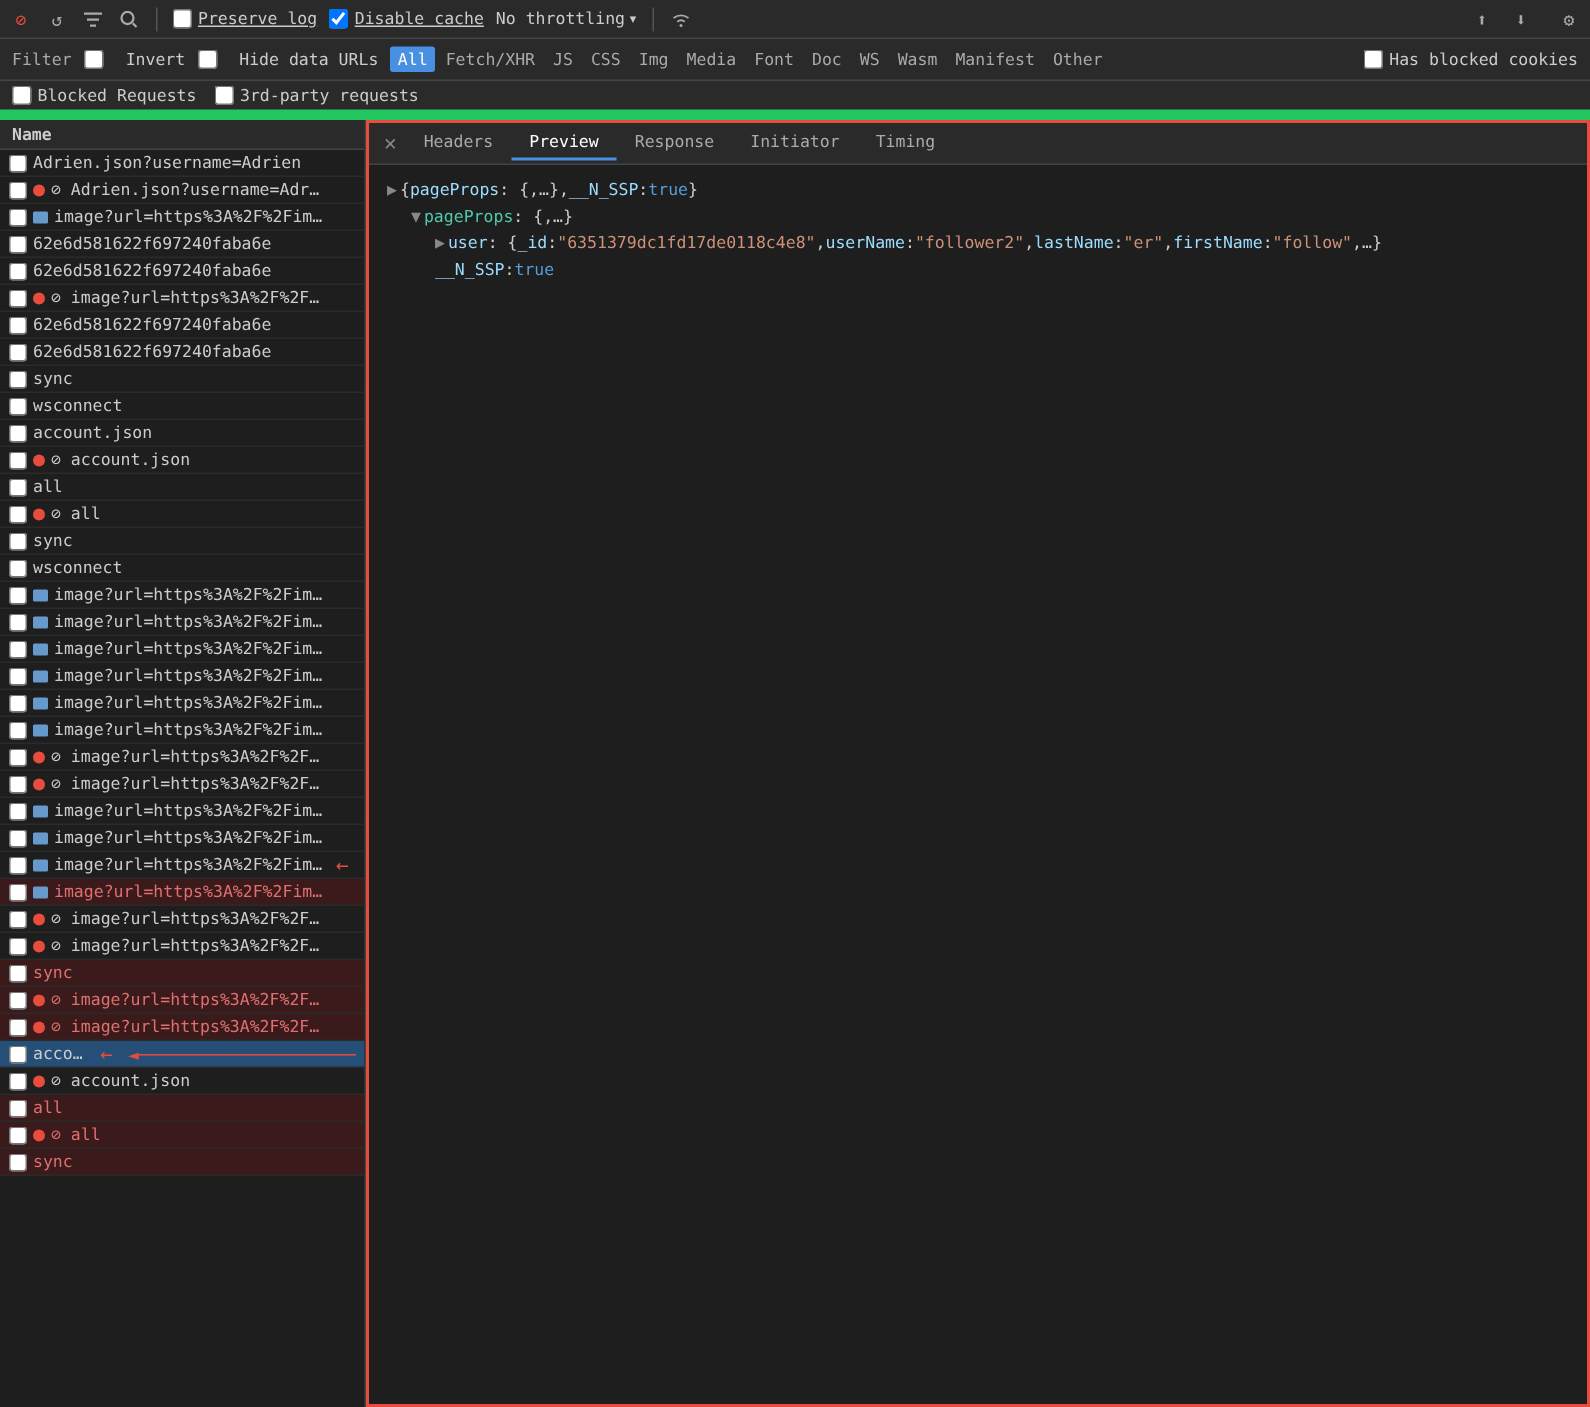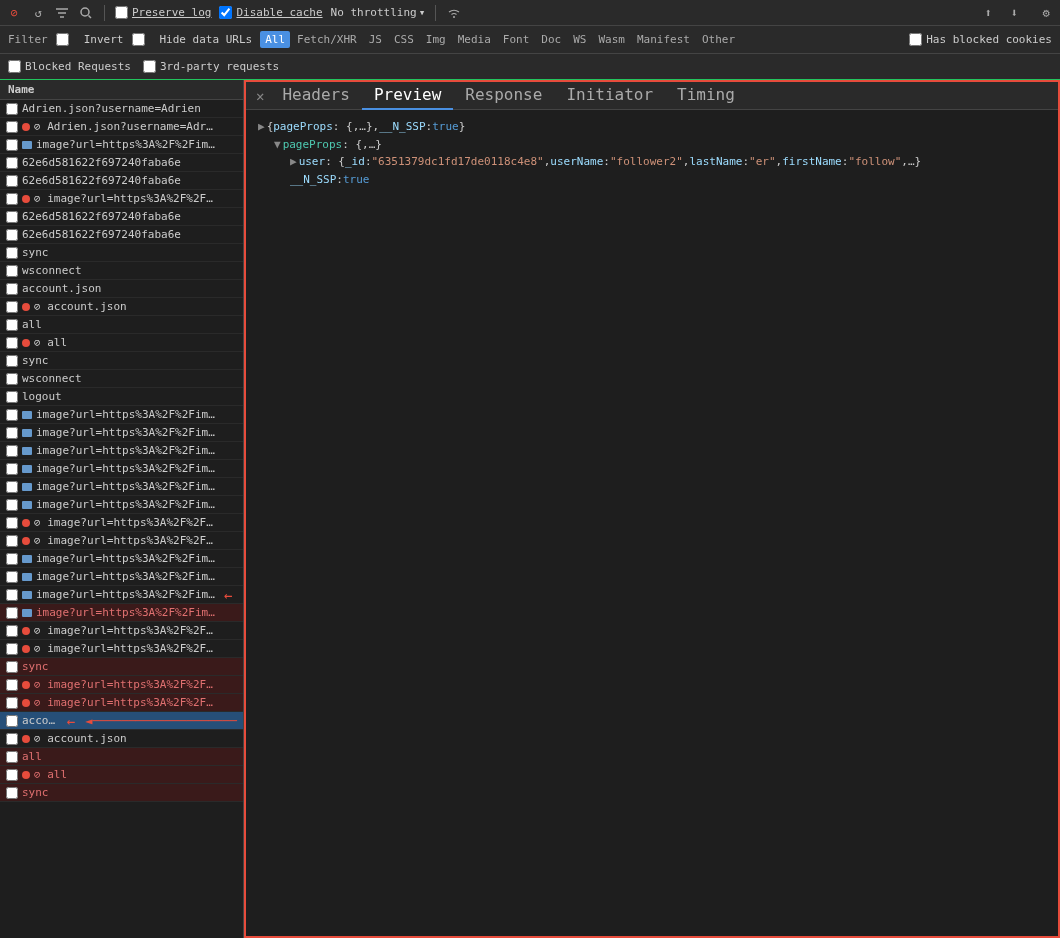--- a/index.html
+++ b/index.html
@@ -116,21 +116,21 @@
       gap: 4px;
       font-size: 11px;
       color: #ccc;
     }
 
     
     .requests-bar {
       display: flex;
       align-items: center;
       background: #2a2a2a;
-      border-bottom: 1px solid #22c55e;
+      border-bottom: 7px solid #22c55e;
       height: 26px;
       padding: 0 8px;
       gap: 12px;
     }
     .requests-checkbox {
       display: flex;
       align-items: center;
       gap: 4px;
       font-size: 11px;
       color: #ccc;
@@ -206,21 +206,21 @@
       background: none;
       border: none;
       color: #888;
       cursor: pointer;
       font-size: 14px;
       padding: 0 6px;
       font-family: inherit;
     }
     .tab {
       padding: 4px 12px;
-      font-size: 16px;
+      font-size: 11px;
       color: #aaa;
       cursor: pointer;
       border-bottom: 2px solid transparent;
     }
     .tab.active {
       color: #fff;
       border-bottom: 2px solid #4a90e2;
     }
 
     
@@ -411,24 +411,20 @@
         <div class="list-item">
           <input type="checkbox" class="item-checkbox" style="">
           <span class="item-name">sync</span>
         </div>
         <div class="list-item">
           <input type="checkbox" class="item-checkbox" style="">
           <span class="item-name">wsconnect</span>
         </div>
         <div class="list-item">
           <input type="checkbox" class="item-checkbox" style="">
-          <span class="item-name">logout</span>
-        </div>
-        <div class="list-item">
-          <input type="checkbox" class="item-checkbox" style="">
           <span style="width: 10px; height: 8px; background: rgb(102, 153, 204); border-radius: 1px; flex-shrink: 0; display: inline-block;"></span>
           <span class="item-name">image?url=https%3A%2F%2Fimag...</span>
         </div>
         <div class="list-item">
           <input type="checkbox" class="item-checkbox" style="">
           <span style="width: 10px; height: 8px; background: rgb(102, 153, 204); border-radius: 1px; flex-shrink: 0; display: inline-block;"></span>
           <span class="item-name">image?url=https%3A%2F%2Fimag...</span>
         </div>
         <div class="list-item">
           <input type="checkbox" class="item-checkbox" style="">

